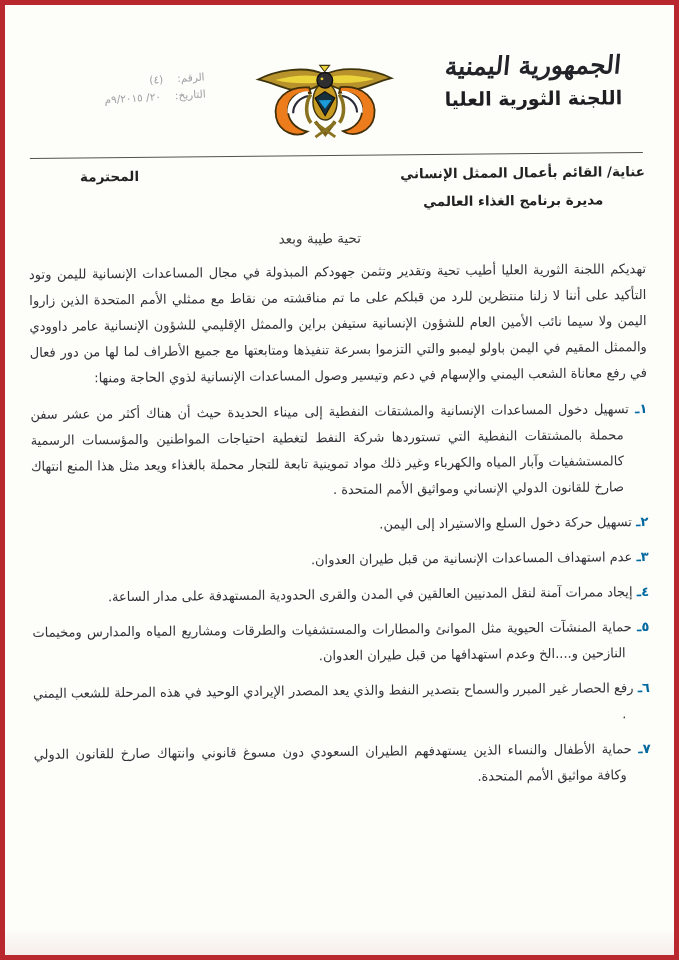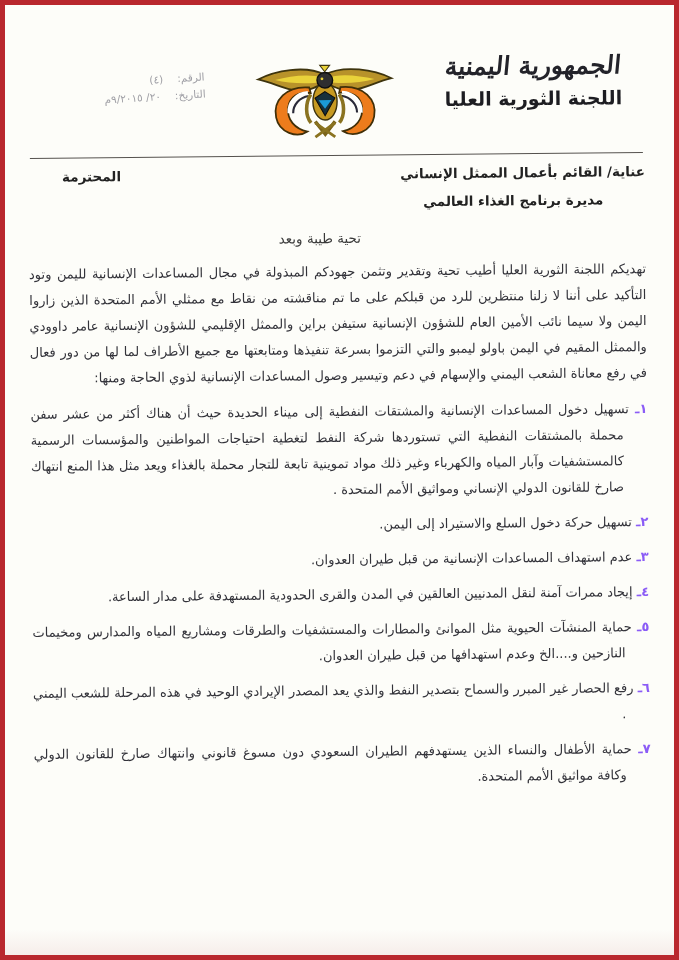--- a/index.html
+++ b/index.html
@@ -57,21 +57,21 @@
     color:#1d1d22;
     white-space:nowrap;
   }
   .divider{border-bottom:1.6px solid #55524e;margin:0 2px;}
   
   .addr-row{
     display:flex;justify-content:space-between;align-items:flex-start;
     padding-top:10px;
     font-weight:bold;font-size:13.5px;color:#222;
   }
-  .honorific{margin-left:34px;}
+  .honorific{margin-left:52px;}
   .position-line{
     padding-top:12px;padding-left:42px;
     text-align:left;
     font-weight:bold;font-size:13.5px;color:#222;
   }
   .position-line{text-align:right;padding-right:42px;padding-left:0;}
   .greeting{
     margin-top:20px;
     padding-left:250px;
     text-align:left;
@@ -85,21 +85,21 @@
     color:#33333a;
   }
   .items{margin-top:10px;}
   .item{
     margin-top:9px;
     font-size:13px;line-height:26px;
     text-align:justify;text-justify:inter-word;
     color:#33333a;
     padding-right:24px;text-indent:-24px;
   }
-  .item .num{font-weight:bold;color:#8b5cf6;}
+  .item .num{font-weight:bold;color:#0369a1;}
   .bottom-tint{
     position:absolute;left:0;right:0;bottom:0;height:26px;
     background:linear-gradient(to bottom,rgba(243,231,229,0),rgba(240,224,222,.55));
     pointer-events:none;
   }
 </style>
 </head>
 <body>
 
 <div class="page">

